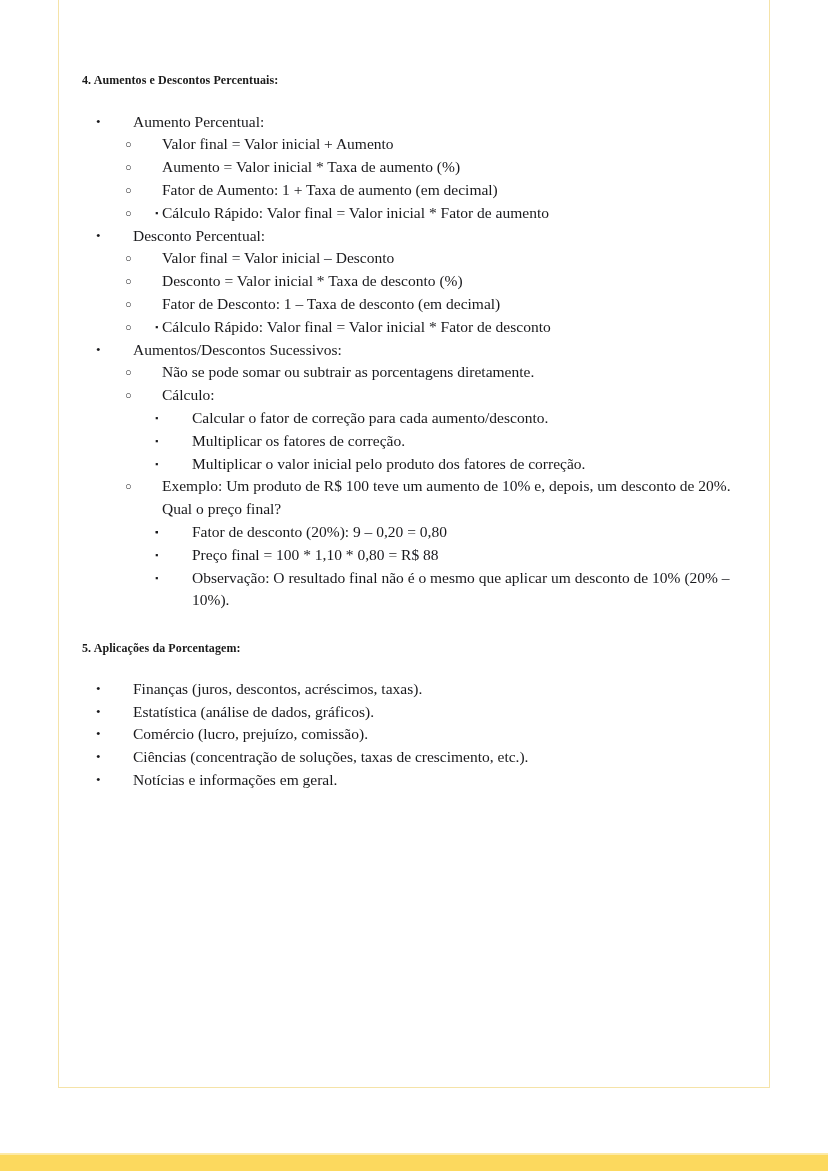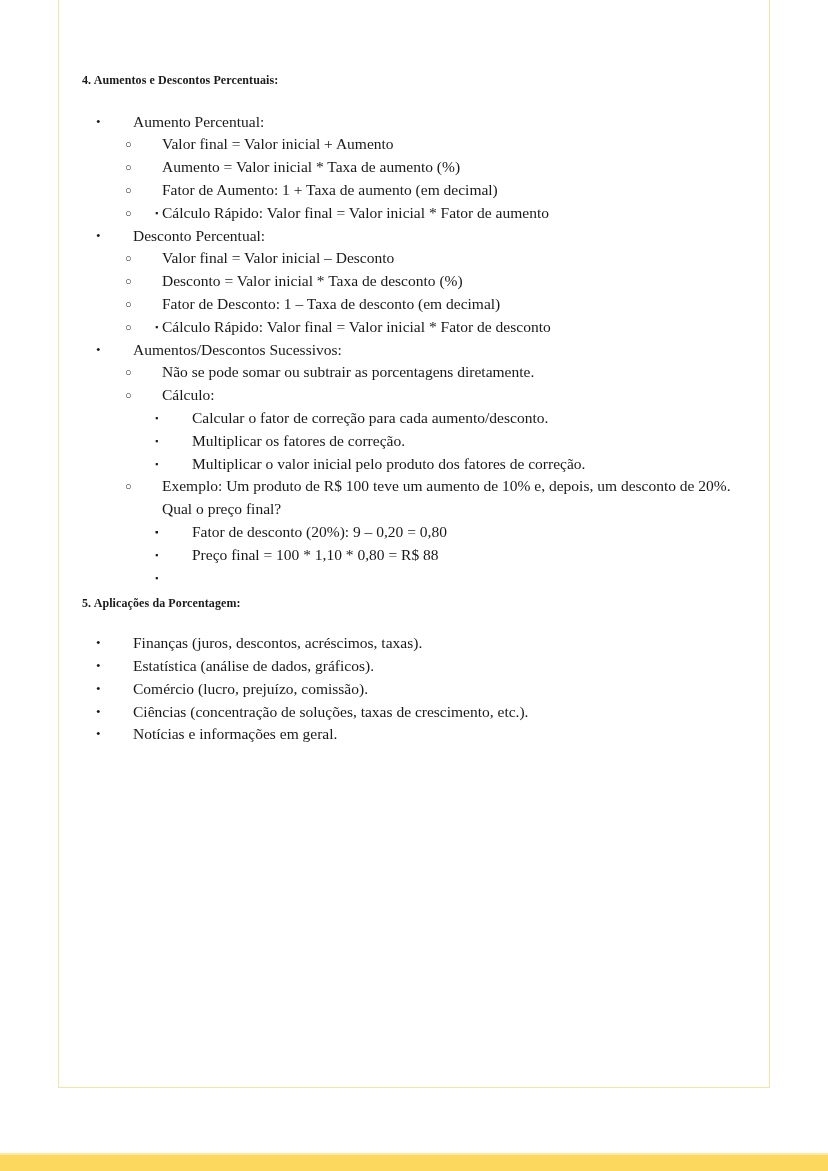--- a/index.html
+++ b/index.html
@@ -295,20 +295,21 @@
                     </li>
                     <li class="item">
                       <div class="row">
                         <span class="marker">▪</span>
                         <span class="txt">Preço final = 100 * 1,10 * 0,80 = R$ 88</span>
                       </div>
                     </li>
                     <li class="item">
                       <div class="row">
                         <span class="marker">▪</span>
+                        <span class="txt">Observação: O resultado final não é o mesmo que aplicar um desconto de 10% (20% – 10%).</span>
                       </div>
                     </li>
                   </ul>
                 </li>
               </ul>
             </li>
           </ul>
           <h2 class="section-heading second">5. Aplicações da Porcentagem:</h2>
           <ul class="lvl1">
             <li class="item">

